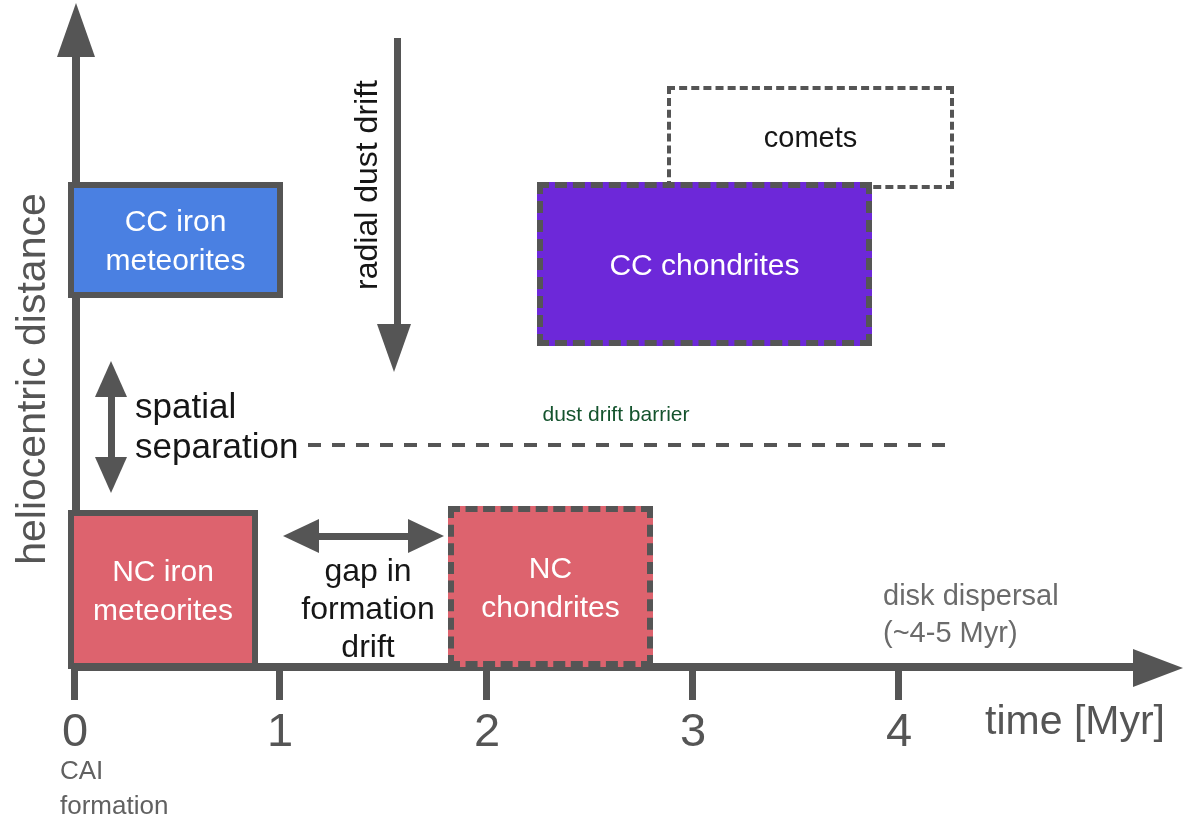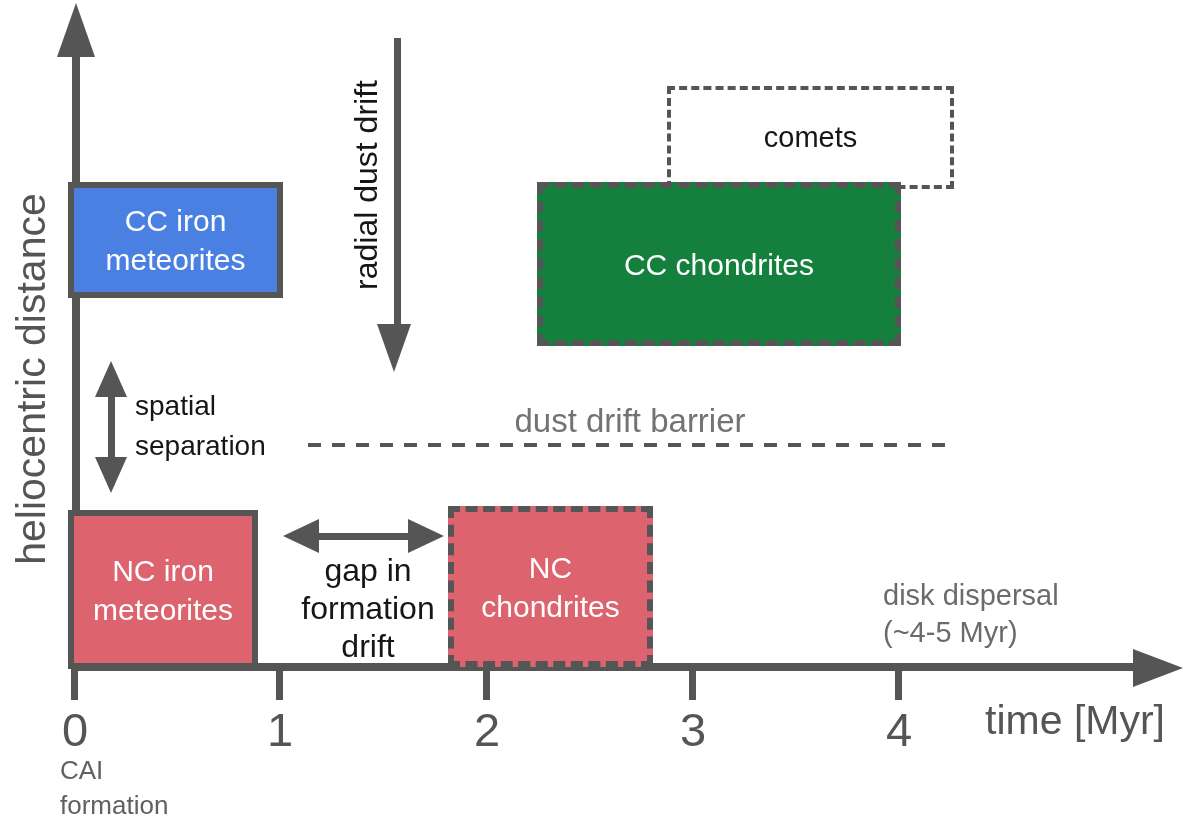--- a/index.html
+++ b/index.html
@@ -30,22 +30,22 @@
     color:#616161;}
 
   
   .box{display:flex;flex-direction:column;align-items:center;
     justify-content:center;text-align:center;box-sizing:border-box;
     color:#ffffff;font-size:30px;line-height:39px;}
   .box-cc-iron{left:68px;top:182px;width:215px;height:116px;
     background:#4a80e2;border:6px solid #555555;}
   .box-nc-iron{left:68px;top:510px;width:190px;height:159px;
     background:#dd636e;border:6px solid #555555;}
-  .box-cc-chondrites{left:537px;top:182px;width:364px;height:164px;
-    background:#15803d;border:6px dashed #555555;}
+  .box-cc-chondrites{left:537px;top:182px;width:335px;height:164px;
+    background:#6d28d9;border:6px dashed #555555;}
   .box-nc-chondrites{left:448px;top:506px;width:205px;height:161px;
     background:#dd636e;border:6px dashed #555555;}
   .box-comets{left:667px;top:86px;width:287px;height:103px;
     background:transparent;border:4px dashed #555555;color:#161616;
     font-size:29px;}
 
   
   .radial-line{left:394px;top:38px;width:7px;height:290px;background:#555555;}
   .radial-head{left:377px;top:324px;width:0;height:0;
     border-left:17px solid transparent;border-right:17px solid transparent;
@@ -55,28 +55,28 @@
     color:#161616;white-space:nowrap;}
 
   
   .sep-head-up{left:95px;top:361px;width:0;height:0;
     border-left:16px solid transparent;border-right:16px solid transparent;
     border-bottom:36px solid #555555;}
   .sep-line{left:108px;top:393px;width:7px;height:68px;background:#555555;}
   .sep-head-down{left:95px;top:457px;width:0;height:0;
     border-left:16px solid transparent;border-right:16px solid transparent;
     border-top:36px solid #555555;}
-  .sep-label{left:135px;top:386px;font-size:28px;line-height:40px;
+  .sep-label{left:135px;top:386px;font-size:35px;line-height:40px;
     color:#161616;}
 
   
   .barrier-line{left:308px;top:443px;width:645px;height:4px;
     background:repeating-linear-gradient(90deg,#555555 0 13px,transparent 13px 24px);}
-  .barrier-label{left:460px;top:402px;width:340px;text-align:center;
-    font-size:33px;color:#737373;white-space:nowrap;}
+  .barrier-label{left:446px;top:402px;width:340px;text-align:center;
+    font-size:21px;color:#14532d;white-space:nowrap;}
 
   
   .gap-head-left{left:283px;top:519px;width:0;height:0;
     border-top:17px solid transparent;border-bottom:17px solid transparent;
     border-right:36px solid #555555;}
   .gap-line{left:315px;top:533px;width:96px;height:7px;background:#555555;}
   .gap-head-right{left:408px;top:519px;width:0;height:0;
     border-top:17px solid transparent;border-bottom:17px solid transparent;
     border-left:36px solid #555555;}
   .gap-label{left:278px;top:551px;width:180px;text-align:center;

